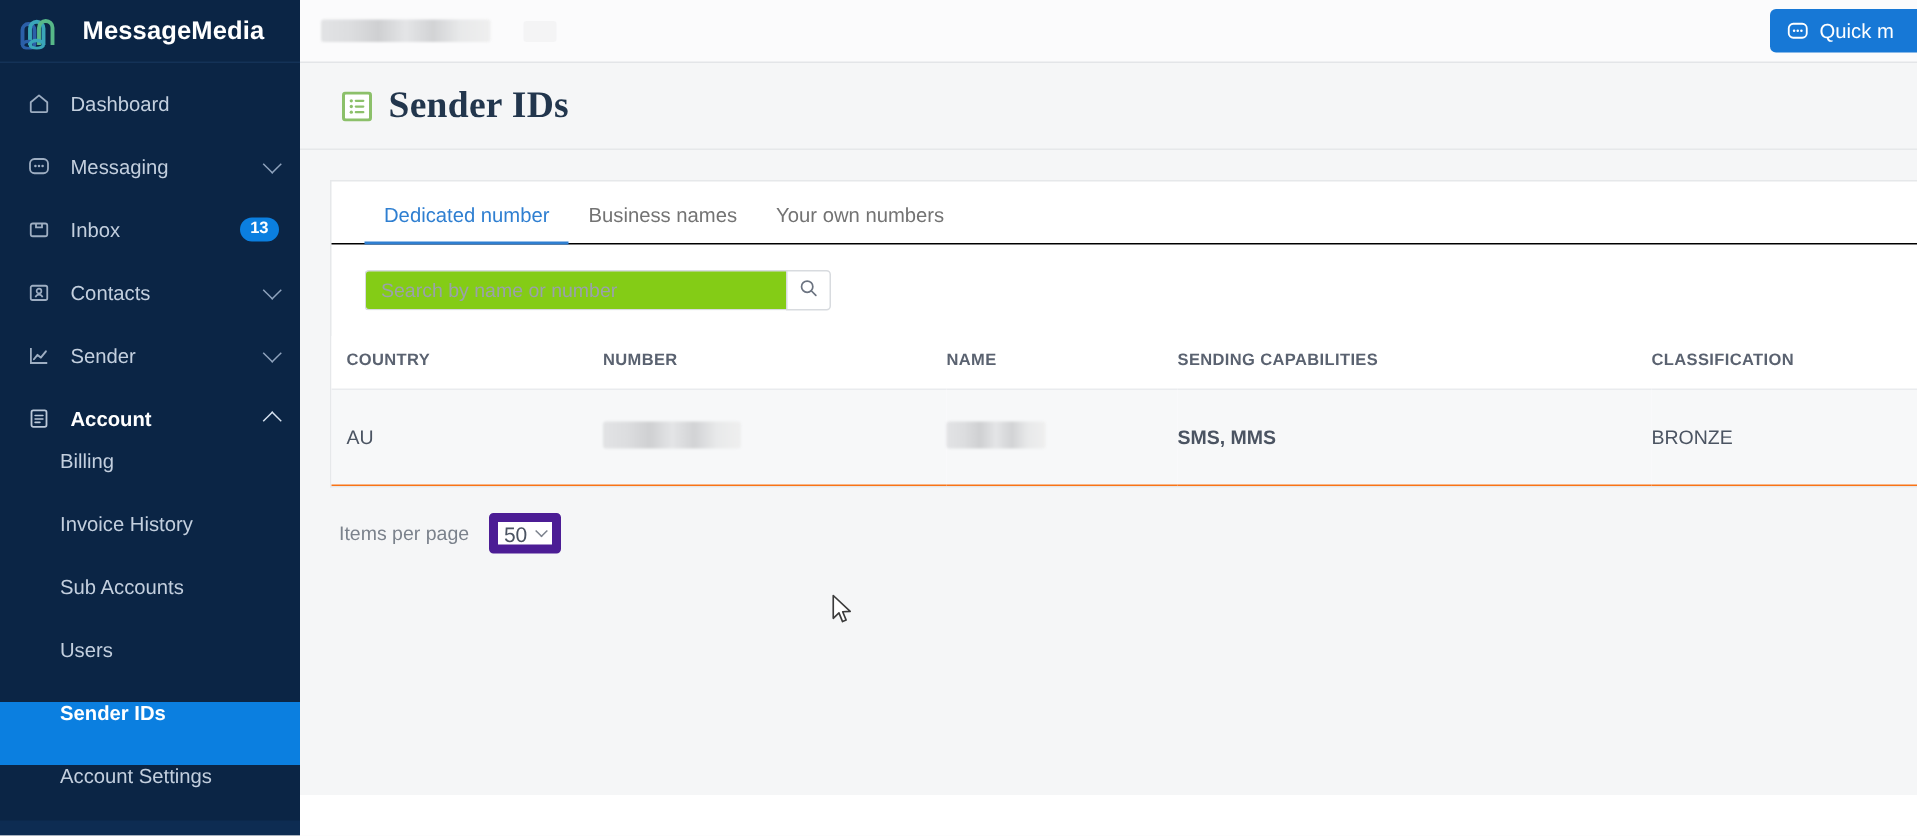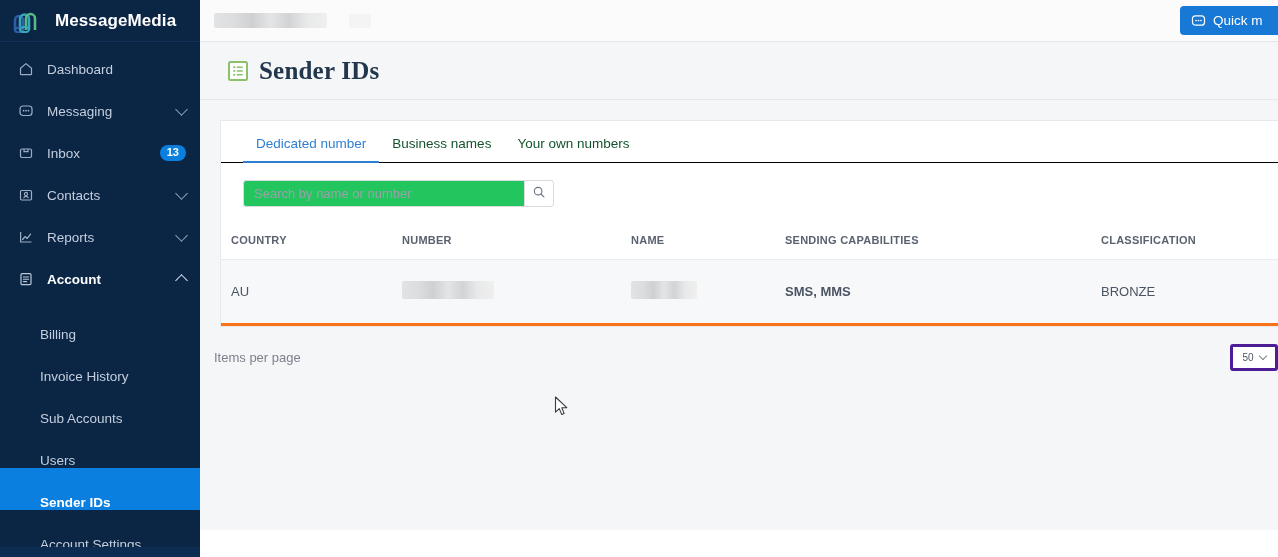--- a/index.html
+++ b/index.html
@@ -57,21 +57,21 @@
     flex: 0 0 9px;
   }
   .chev.up { transform: rotate(-135deg); margin-top: 3px; border-color: #d6e2f0; }
   .badge {
     background: #0b7fe0; color: #fff;
     font-size: 11px; font-weight: 600;
     border-radius: 9px; padding: 2px 7px 2.5px;
     line-height: 1;
   }
   .subnav-item {
-    display: flex; align-items: flex-end;
+    display: flex; align-items: flex-start;
     height: 42px;
     padding-left: 40px;
     color: #c3cfde; font-size: 13.5px;
     cursor: pointer;
   }
   .subnav-item.active {
     background: #0b7fe0;
     color: #ffffff;
     font-weight: 600;
   }
@@ -143,21 +143,21 @@
     flex: 0 0 auto;
     width: 1058px;
   }
   .tabs {
     display: flex; align-items: flex-end;
     height: 42px;
     border-bottom: 1px solid #000000;
     padding-left: 22px;
   }
   .tab {
-    font-size: 13.5px; color: #14532d;
+    font-size: 13.5px; color: #737373;
     padding: 0 13px 11px;
     cursor: pointer; white-space: nowrap;
     position: relative;
   }
   .tab.active { color: #2f7fd1; }
   .tab.active::after {
     content: ""; position: absolute;
     left: 0; right: 0; bottom: -1px; height: 2px;
     background: #2f7fd1;
   }
@@ -166,21 +166,21 @@
     display: flex; align-items: center;
   }
   .search-wrap { display: flex; }
   .search-input {
     width: 281px; height: 27px;
     border: 1px solid #d8dbdf; border-right: none;
     border-radius: 3px 0 0 3px;
     padding: 0 10px;
     font-size: 13px; color: #3c4452;
     font-family: "Liberation Sans", sans-serif;
-    outline: none; background: #22c55e;
+    outline: none; background: #84cc16;
   }
   .search-input::placeholder { color: #9aa1ab; }
   .search-btn {
     width: 30px; height: 27px;
     border: 1px solid #d8dbdf;
     border-radius: 0 3px 3px 0;
     background: #ffffff;
     display: flex; align-items: center; justify-content: center;
     cursor: pointer; padding: 0;
   }
@@ -192,46 +192,45 @@
     color: #5a6270; letter-spacing: .25px;
     padding: 10px 0 13px;
     border-bottom: 1px solid #e9ebee;
     background: #ffffff;
   }
   table.sid td {
     font-size: 13px; color: #4a5musical; color: #4c5musical;
     color: #4b5462;
     padding: 21px 0;
     background: #f7f8f9;
-    border-bottom: 3px solid #f97316;
+    border-bottom: 1px solid #f97316;
     vertical-align: middle;
   }
   .col-country { width: 181px; padding-left: 10px !important; }
   .col-number  { width: 229px; margin-left: 43px; }
   .col-name    { width: 154px; }
   .col-caps    { width: 316px; font-weight: bold; }
   .col-class   { width: 178px; }
   th.col-country { padding-left: 10px; }
   .redact-number { width: 92px; height: 18px; display: inline-block; }
   .redact-name   { width: 66px; height: 18px; display: inline-block; }
 
   .perpage-row {
     display: flex; align-items: center;
     padding: 17px 0 0 2px;
-    margin-left: 12px;
-    justify-content: space-between;
+    margin-left: 24px;
   }
   .perpage-label { font-size: 13px; color: #7b828c; margin-right: 13px; }
   .perpage-select {
-    border: 3px solid #4c1d95; background: #fff;
+    border: 6px solid #4c1d95; background: #fff;
     border-radius: 3px;
     height: 27px; width: 48px;
     display: flex; align-items: center; justify-content: center;
     gap: 6px; cursor: pointer;
-    font-size: 10px; color: #4b5462;
+    font-size: 14px; color: #4b5462;
   }
   .sel-chev {
     width: 6px; height: 6px;
     border-right: 1.4px solid #7b828c;
     border-bottom: 1.4px solid #7b828c;
     transform: rotate(45deg); margin-top: -3px;
   }
   .cursor { position: absolute; left: 354px; top: 396px; width: 16px; height: 22px; }
 </style>
 </head>
@@ -301,21 +300,21 @@
         <span class="chev"></span>
       </div>
 
       <div class="nav-item">
         <span class="nico">
           <svg viewBox="0 0 16 16" width="16" height="16">
               <path d="M2.6 3 V13 H13.5" fill="none" stroke="#b8c6d8" stroke-width="1.2"></path>
               <path d="M4.6 10.5 7 7.6 9.2 9.4 12.6 5.2" fill="none" stroke="#b8c6d8" stroke-width="1.3" stroke-linejoin="round" stroke-linecap="round"></path>
             </svg>
         </span>
-        <span class="nlabel">Reports</span>
+        <span class="nlabel">Sender</span>
         <span class="chev"></span>
       </div>
 
       <div class="nav-item bold">
         <span class="nico">
           <svg viewBox="0 0 16 16" width="16" height="16">
               <rect x="3" y="2.6" width="10" height="11" rx="1.2" fill="none" stroke="#dbe6f3" stroke-width="1.2"></rect>
               <path d="M5.4 6h5.2M5.4 8.3h5.2M5.4 10.6h3.2" stroke="#dbe6f3" stroke-width="1.1" stroke-linecap="round"></path>
             </svg>
         </span>

